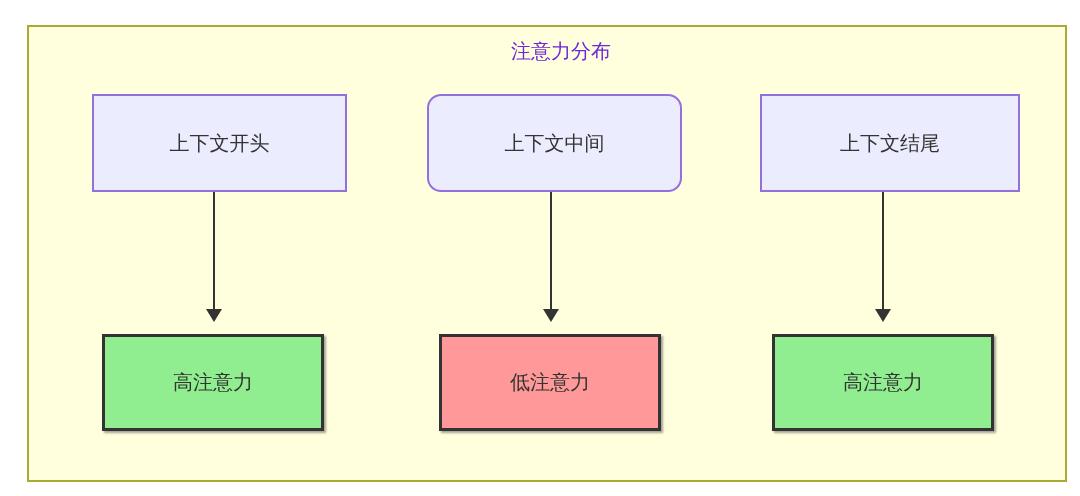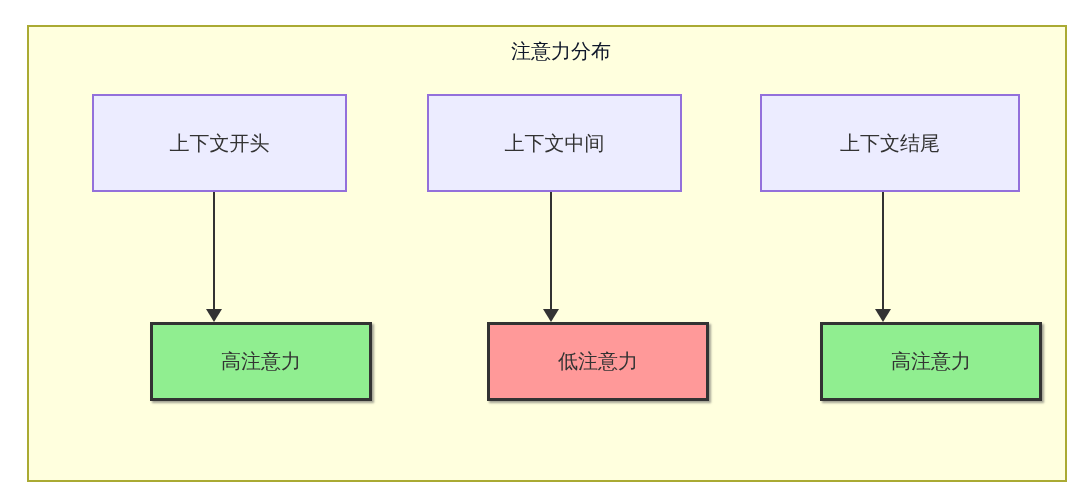--- a/index.html
+++ b/index.html
@@ -17,46 +17,45 @@
     width: 1040px; height: 457px;
     background: #ffffde;
     border: 2px solid #aaaa33;
   }
   .diagram-title {
     position: absolute;
     top: 11px; left: 0;
     width: 100%;
     text-align: center;
     font-size: 20px;
-    color: #0f172a;
+    color: #6d28d9;
     padding-left: 28px;
   }
   .node {
     position: absolute;
     display: flex;
     align-items: center;
     justify-content: center;
     font-size: 20px;
     text-align: center;
   }
   .node-top {
     top: 67px;
     height: 98px;
     background: #ececff;
     border: 2px solid #ef4444;
   }
   .node-top.col-1 { left: 63px;  width: 255px; }
-  .node-top.col-2 { left: 398px; width: 255px; }
+  .node-top.col-2 { left: 398px; width: 255px; border-radius: 14px; }
   .node-top.col-3 { left: 731px; width: 260px; }
   .node-bottom {
-    top: 295px;
-    height: 79px;
+    top: 307px;
+    height: 97px;
     border: 3px solid #333333;
     box-shadow: 2px 2px 2px rgba(90,90,90,0.55);
-    margin-left: 48px;
   }
   .node-bottom.col-1 { left: 73px;  width: 222px; }
   .node-bottom.col-2 { left: 410px; width: 222px; text-align: center; }
   .node-bottom.col-3 { left: 743px; width: 222px; }
   .arrow {
     position: absolute;
     top: 165px;
     width: 16px;
     height: 130px;
   }

